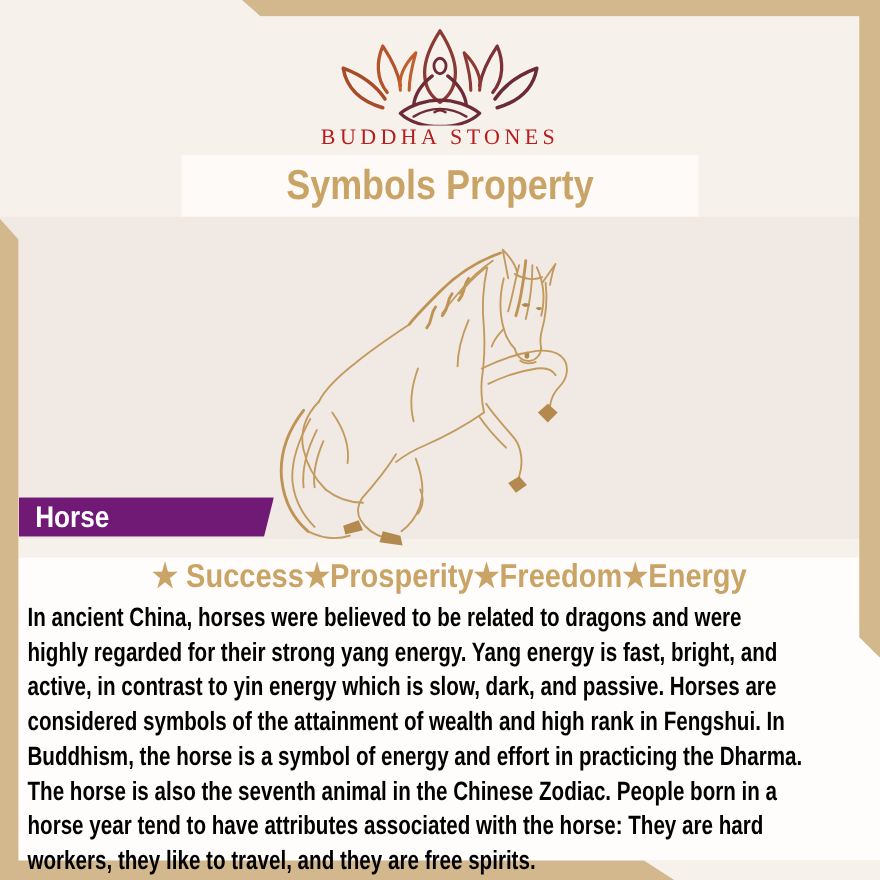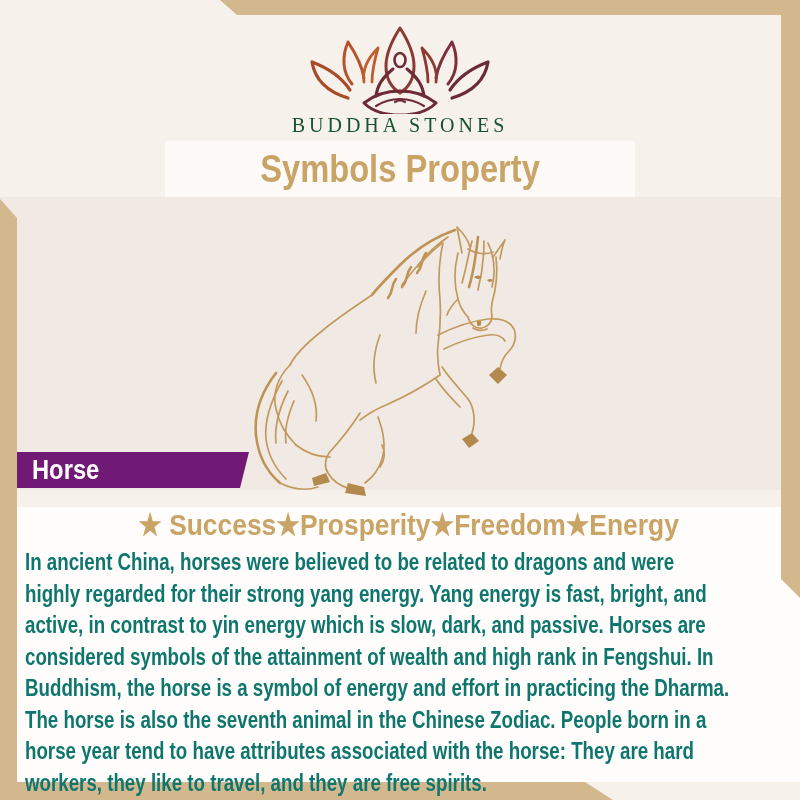--- a/index.html
+++ b/index.html
@@ -18,40 +18,40 @@
   .accent-right{left:781px;top:0;width:19px;height:598px;
     clip-path:polygon(0 0,19px 0,19px 598px,0 579px);}
   .accent-left{left:0;top:199px;width:17px;height:601px;
     clip-path:polygon(0 0,17px 19px,17px 601px,0 601px);}
   .accent-bottom{left:0;top:782px;width:613px;height:18px;
     clip-path:polygon(0 0,585px 0,613px 18px,0 18px);}
 
   
   .logo{position:absolute;left:300px;top:22px;width:200px;height:92px;}
   .brand-name{position:absolute;left:0;top:114px;width:800px;text-align:center;
-    font-family:"Liberation Serif",serif;font-size:20px;letter-spacing:4px;color:#14532d;}
+    font-family:"Liberation Serif",serif;font-size:20px;letter-spacing:4px;color:#b91c1c;}
 
   
   .page-title{position:absolute;left:165px;top:141px;width:470px;height:56px;line-height:57px;
     text-align:center;font-size:38px;font-weight:bold;color:#c9a466;
     transform:scaleX(.86);transform-origin:50% 50%;white-space:nowrap;}
 
   
   .zodiac-banner{position:absolute;left:17px;top:452px;width:232px;height:36px;background:#701a75;
     clip-path:polygon(0 0,232px 0,223px 36px,0 36px);}
   .zodiac-label{display:block;padding-left:17px;line-height:36px;font-size:27px;font-weight:bold;
     color:#ffffff;transform:scaleX(.88);transform-origin:0 50%;white-space:nowrap;}
 
   
   .traits-line{position:absolute;left:17px;top:505px;width:783px;height:40px;line-height:40px;
     text-align:center;font-size:30px;font-weight:bold;color:#c9a466;
     transform:scaleX(.88);transform-origin:50% 50%;white-space:nowrap;}
 
   
-  .description{position:absolute;left:25px;top:546px;width:770px;color:#0f766e;}
+  .description{position:absolute;left:25px;top:546px;width:770px;color:#000000;}
   .description .line{font-size:24px;font-weight:bold;line-height:31.5px;white-space:nowrap;
     transform:scaleX(.78);transform-origin:0 50%;}
 
   
   .horse{position:absolute;left:230px;top:195px;width:320px;height:310px;}
   .horse path{fill:none;stroke:#c39a5e;stroke-width:1.7;stroke-linecap:round;stroke-linejoin:round;}
   .horse path.thick{stroke-width:2.6;stroke:#bf9354;}
   .horse path.fillmark{fill:#b3894d;stroke:none;}
 
   .logo .stroke{fill:none;stroke-linecap:round;stroke-linejoin:round;}

